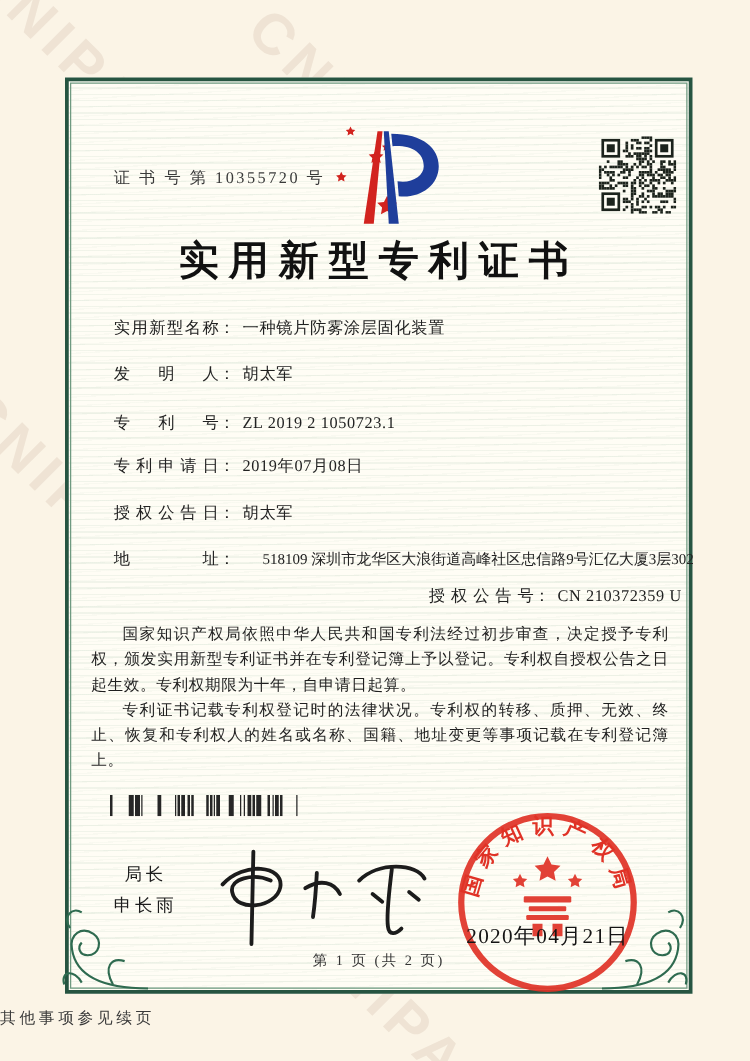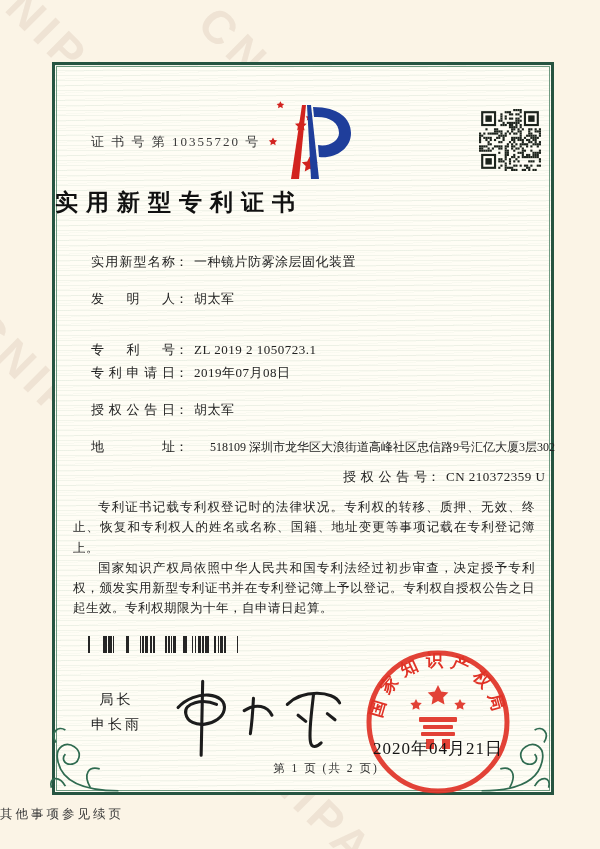--- a/index.html
+++ b/index.html
@@ -9,43 +9,43 @@
       font-weight:bold;font-size:46px;letter-spacing:6px;color:rgba(198,168,148,0.22);
       transform:rotate(45deg);white-space:nowrap;pointer-events:none;}
   .frame{position:absolute;left:52px;top:62px;width:496px;height:727px;
          border:3px solid #265441;background:#fffdf5;
          background-image:repeating-linear-gradient(180deg, rgba(120,165,135,0.10) 0 1px, transparent 1px 5px),
                           repeating-linear-gradient(177deg, rgba(140,180,150,0.05) 0 1px, transparent 1px 7px);}
   .frame-inner{position:absolute;inset:1px;border:1px solid #6f9a81;pointer-events:none;}
   .cert-no{position:absolute;left:36px;top:40px;font-size:13px;color:#3a3a3a;letter-spacing:2px;margin-top:28px;}
   .logo{position:absolute;left:188px;top:34px;width:122px;height:82px;}
   .qr{position:absolute;left:424px;top:44px;width:62px;height:62px;}
-  .title{position:absolute;left:0;top:122px;width:100%;text-align:left;
-         font-size:23px;font-weight:bold;letter-spacing:8px;color:#111;}
+  .title{position:absolute;left:0;top:122px;width:100%;text-align:center;
+         font-size:32px;font-weight:bold;letter-spacing:8px;color:#111;}
   .fields{position:absolute;left:36px;top:188px;width:430px;font-size:13px;color:#222;}
   .frow{position:absolute;left:0;white-space:nowrap;}
   .flabel{display:inline-block;width:84px;text-align:justify;text-align-last:justify;
           vertical-align:top;}
   .fcolon{display:inline-block;margin-right:6px;}
   .fvalue{letter-spacing:0.5px;}
   .addr .fvalue{font-size:12px;letter-spacing:0;margin-left:16px;}
   .grant2{position:absolute;left:252px;top:0;}
   .paras{position:absolute;left:18px;top:432px;width:462px;font-size:12.5px;
          line-height:1.62;color:#1f1f1f;text-align:justify;}
   .paras p{margin:0;text-indent:2em;letter-spacing:0.5px;}
   .barcode{position:absolute;left:33px;top:571px;width:158px;height:17px;}
   .director{position:absolute;left:36px;top:626px;font-size:14px;color:#1c1c1c;
             font-family:"Liberation Sans","DejaVu Sans",sans-serif;text-align:center;}
   .director div{margin-bottom:7px;letter-spacing:3px;}
   .sig{position:absolute;left:100px;top:605px;width:200px;height:95px;}
   .seal{position:absolute;left:308px;top:582px;width:150px;height:150px;}
   .seal-date{position:absolute;left:308px;top:672px;width:150px;text-align:center;
              font-size:17px;color:#141414;letter-spacing:1px;}
   .pagefoot{position:absolute;left:0;top:696px;width:100%;text-align:center;
-            font-size:11.5px;color:#333;letter-spacing:2px;margin-left:23px;}
+            font-size:11.5px;color:#333;letter-spacing:2px;}
   .contnote{position:absolute;left:0;top:806px;width:100%;
             font-size:12.5px;color:#3a3a3a;letter-spacing:3px;}
   .flourish{position:absolute;width:78px;height:84px;pointer-events:none;}
   .fl-left{left:42px;top:716px;}
   .fl-right{left:480px;top:716px;transform:scaleX(-1);}
 </style>
 </head>
 <body>
 
 <div class="wm" style="left:-38px;top:4px">CNIPA</div>
@@ -354,32 +354,32 @@
       <rect x="1" y="21" width="7" height="7" fill="#1c231c"></rect>
       <rect x="2" y="22" width="5" height="5" fill="#fffdf5"></rect>
       <rect x="3" y="23" width="3" height="3" fill="#1c231c"></rect>
     </svg>
 
   <div class="title">实用新型专利证书</div>
 
   <div class="fields">
     <div class="frow" style="top:0"><span class="flabel">实用新型名称</span><span class="fcolon">：</span><span class="fvalue">一种镜片防雾涂层固化装置</span></div>
     <div class="frow" style="top:37px"><span class="flabel">发明人</span><span class="fcolon">：</span><span class="fvalue">胡太军</span></div>
-    <div class="frow" style="top:88px"><span class="flabel">专利号</span><span class="fcolon">：</span><span class="fvalue">ZL 2019 2 1050723.1</span></div>
+    <div class="frow" style="top:76px"><span class="flabel">专利号</span><span class="fcolon">：</span><span class="fvalue">ZL 2019 2 1050723.1</span></div>
     <div class="frow" style="top:111px"><span class="flabel">专利申请日</span><span class="fcolon">：</span><span class="fvalue">2019年07月08日</span></div>
     <div class="frow" style="top:148px"><span class="flabel">授权公告日</span><span class="fcolon">：</span><span class="fvalue">胡太军</span></div>
     <div class="frow addr" style="top:185px"><span class="flabel">地址</span><span class="fcolon">：</span><span class="fvalue">518109 深圳市龙华区大浪街道高峰社区忠信路9号汇亿大厦3层302</span></div>
     <div class="frow" style="top:215px">
       <span class="grant2"><span class="flabel">授权公告号</span><span class="fcolon">：</span><span class="fvalue">CN 210372359 U</span></span>
     </div>
   </div>
 
   <div class="paras">
+    <p>国家知识产权局依照中华人民共和国专利法经过初步审查，决定授予专利权，颁发实用新型专利证书并在专利登记簿上予以登记。专利权自授权公告之日起生效。专利权期限为十年，自申请日起算。</p>
     <p>专利证书记载专利权登记时的法律状况。专利权的转移、质押、无效、终止、恢复和专利权人的姓名或名称、国籍、地址变更等事项记载在专利登记簿上。</p>
-    <p>国家知识产权局依照中华人民共和国专利法经过初步审查，决定授予专利权，颁发实用新型专利证书并在专利登记簿上予以登记。专利权自授权公告之日起生效。专利权期限为十年，自申请日起算。</p>
   </div>
 
   <svg class="barcode" id="barcode" viewBox="0 0 158 17" preserveAspectRatio="none">
       <rect x="0" y="0" width="2" height="17" fill="#262626"></rect>
       <rect x="15" y="0" width="4" height="17" fill="#262626"></rect>
       <rect x="20" y="0" width="4" height="17" fill="#262626"></rect>
       <rect x="25" y="0" width="1" height="17" fill="#262626"></rect>
       <rect x="38" y="0" width="3" height="17" fill="#262626"></rect>
       <rect x="52" y="0" width="1" height="17" fill="#262626"></rect>
       <rect x="54" y="0" width="2" height="17" fill="#262626"></rect>

